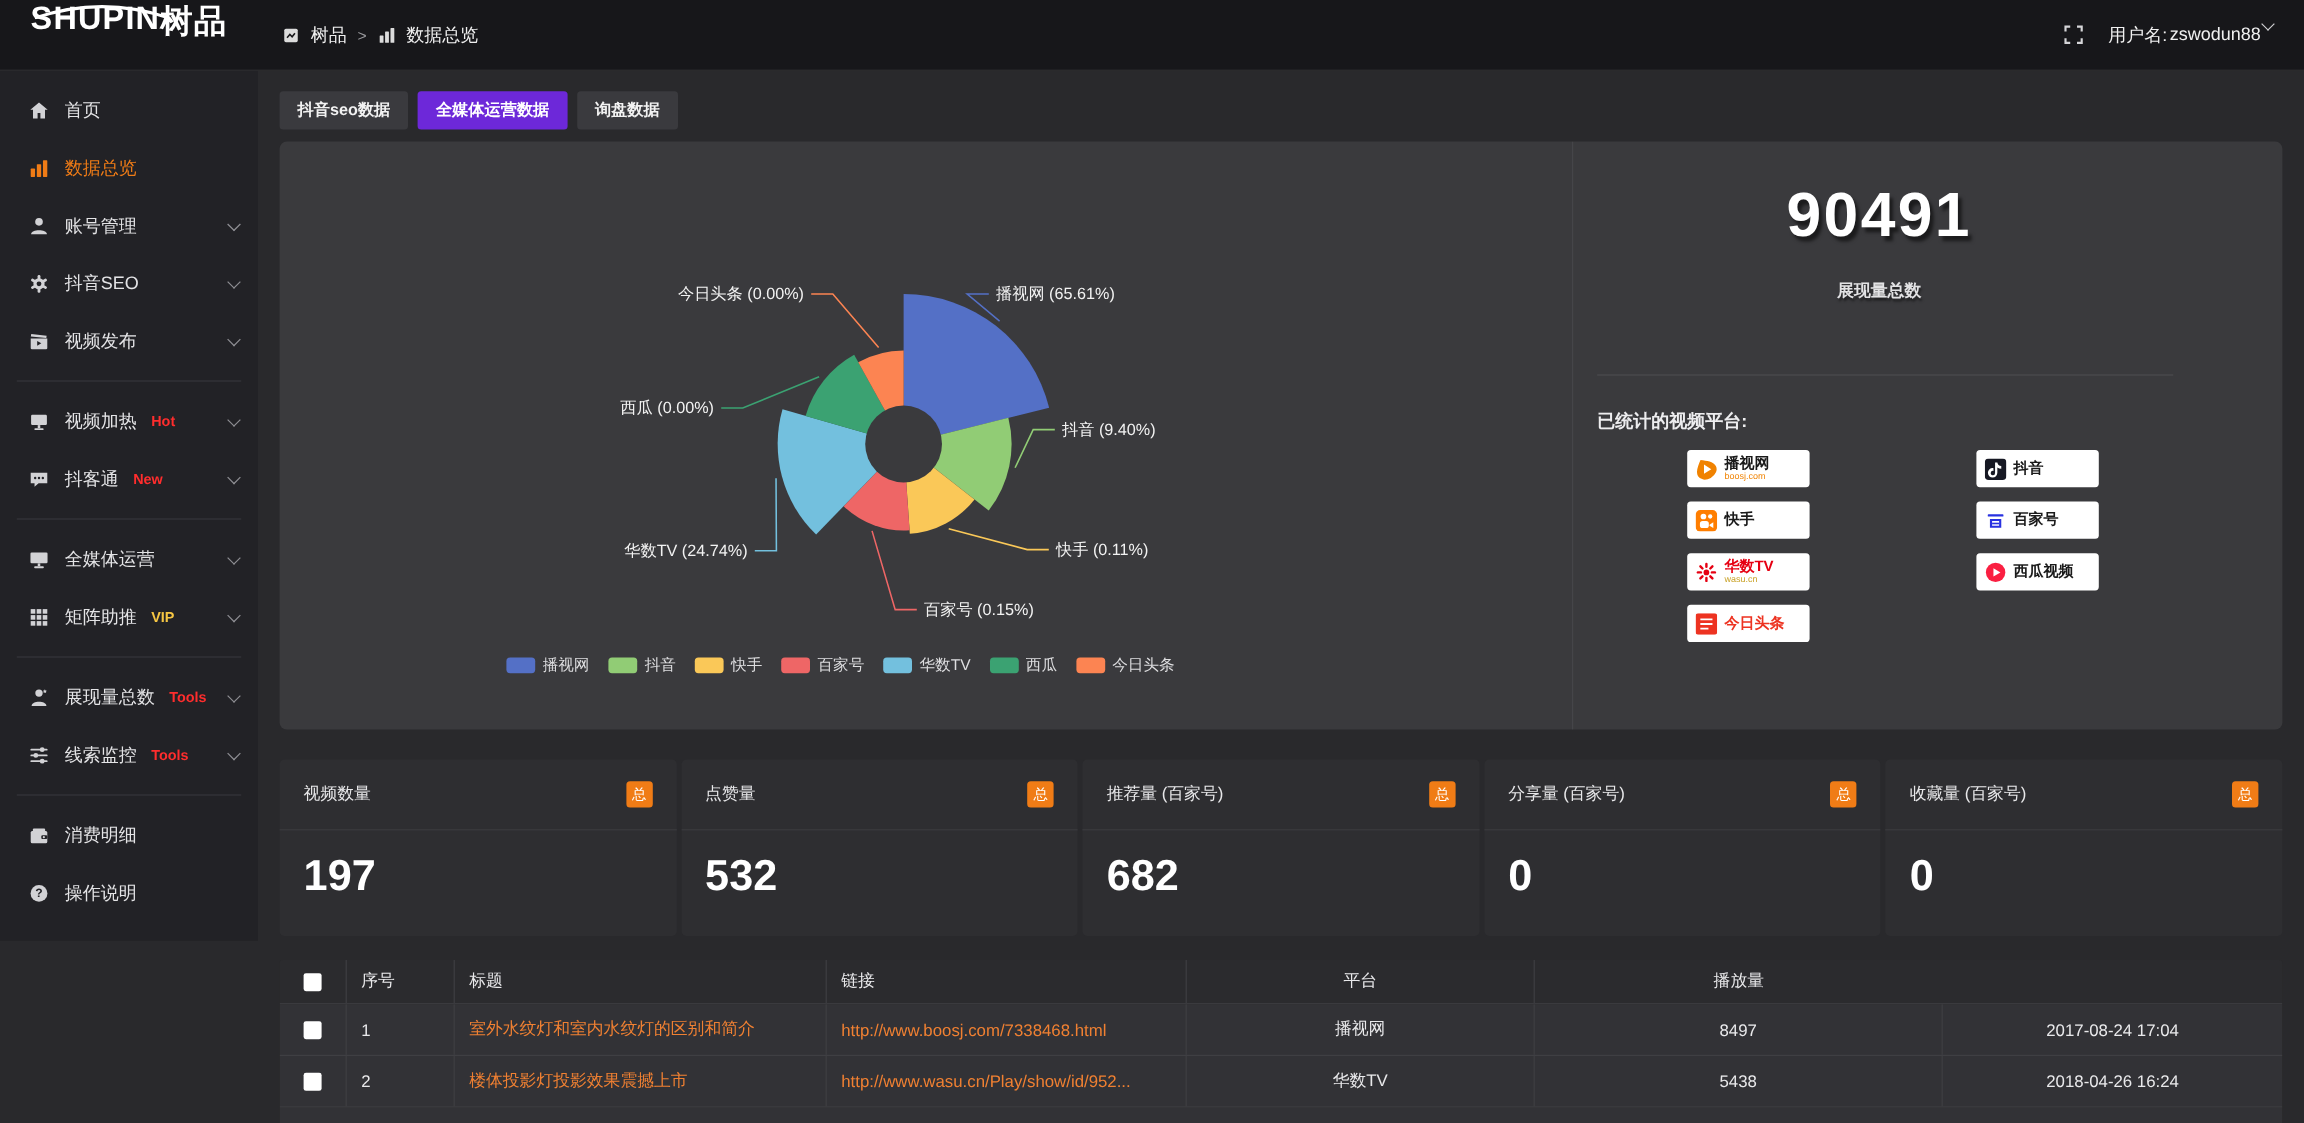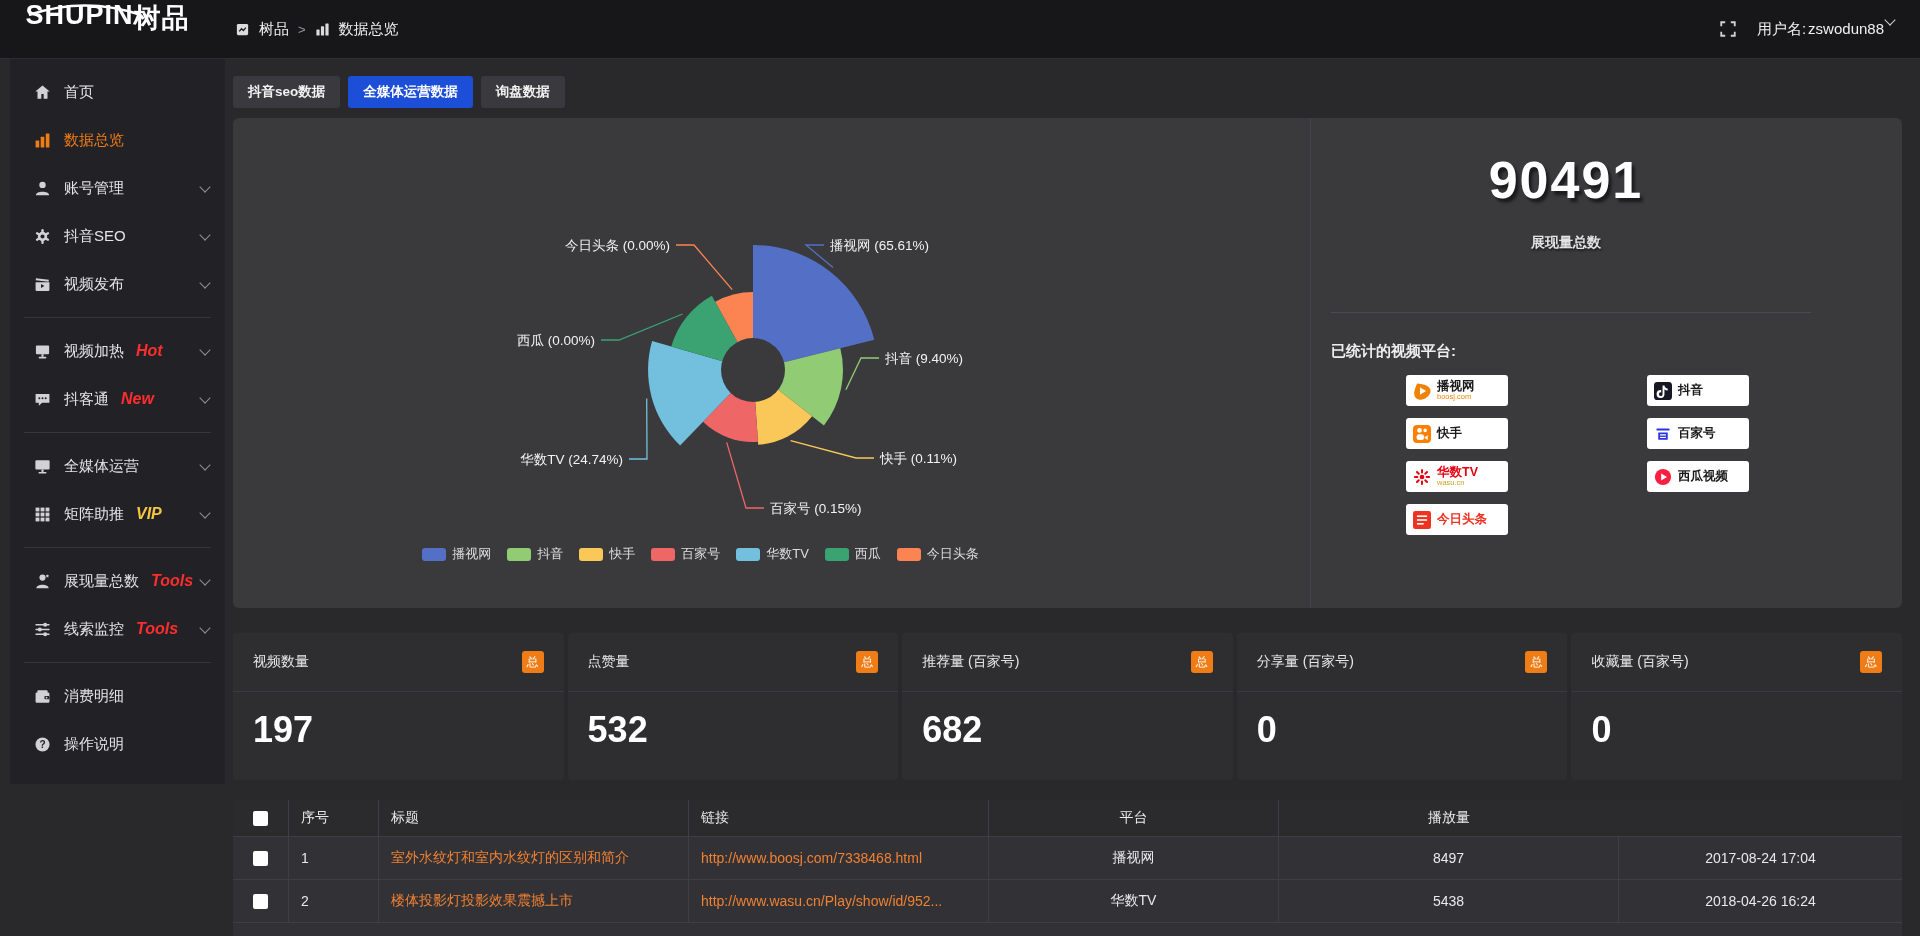--- a/index.html
+++ b/index.html
@@ -16,37 +16,37 @@
   .breadcrumb{margin-left:20px;display:flex;align-items:center;gap:9px;font-size:15px;color:#f0f0f0}
   .bc-icon{width:15px;height:15px;color:#dcdcdc}
   .bc-sep{color:#9a9a9e;font-size:13px}
   .topbar-right{margin-left:auto;display:flex;align-items:center;gap:20px;padding-right:26px}
   .fs-btn{width:18px;height:18px;color:#d5d5d8;cursor:pointer}
   .user{display:flex;align-items:flex-start;gap:2px;font-size:15px;color:#f0f0f0;cursor:pointer}
   .chev-down{width:7px;height:7px;border-right:1.5px solid #cfcfd2;border-bottom:1.5px solid #cfcfd2;
              transform:rotate(45deg);margin-top:-4px}
 
   
-  .sidebar{position:absolute;top:58px;left:10px;width:215px;height:726px;background:#222226;padding-top:10px;box-sizing:border-box}
+  .sidebar{position:absolute;top:58px;left:0;width:215px;height:726px;background:#222226;padding-top:10px;box-sizing:border-box}
   .sb-item{display:flex;align-items:center;height:48px;padding:0 16px 0 24px;font-size:15px;color:#e4e4e6;cursor:pointer}
   .sb-icon{width:17px;height:17px;margin-right:13px;color:#d2d2d5;flex:none}
   .sb-icon svg{width:100%;height:100%}
   .sb-item.active{color:#f07c16}
   .sb-item.active .sb-icon{color:#f07c16}
-  .sb-badge{font-style:italic;font-weight:bold;font-size:16px;margin-left:12px}
+  .sb-badge{font-weight:bold;font-size:12px;margin-left:12px}
   .sb-chevron{margin-left:auto;width:7px;height:7px;border-right:1.6px solid #8f8f94;
               border-bottom:1.6px solid #8f8f94;transform:rotate(45deg);margin-top:-3px}
   .sb-divider{height:1px;background:#36363a;margin:9px 14px}
 
   
   .main{position:absolute;left:215px;top:58px;width:1705px;height:878px;padding:18px;box-sizing:border-box}
   .tabs{display:flex;gap:8px;margin-bottom:10px}
   .tab{height:32px;padding:0 15px;background:#3a3a3e;color:#f2f2f2;font-size:13.5px;font-weight:bold;
        display:flex;align-items:center;border-radius:3px;cursor:pointer}
-  .tab.active{background:#1d4ed8;color:#fff}
+  .tab.active{background:#6d28d9;color:#fff}
 
   
   .chart-panel{position:relative;height:490px;background:#3a3a3d;border-radius:6px;overflow:hidden}
   .pie-wrap{position:absolute;left:0;top:0;width:1077px;height:490px}
   .legend{position:absolute;left:0;top:427px;width:935px;display:flex;justify-content:center;gap:16px}
   .legend-item{display:flex;align-items:center;gap:6px;font-size:13px;color:#dedee0;cursor:pointer}
   .legend-swatch{width:24px;height:13px;border-radius:3px}
   .summary{position:absolute;left:1077px;top:0;width:592px;height:100%;border-left:1px solid #454549}
   .total-value{position:absolute;left:0;top:32px;width:510px;text-align:center;font-size:52px;font-weight:bold;
                color:#fff;letter-spacing:2px;text-shadow:3px 4px 3px rgba(0,0,0,.55)}

